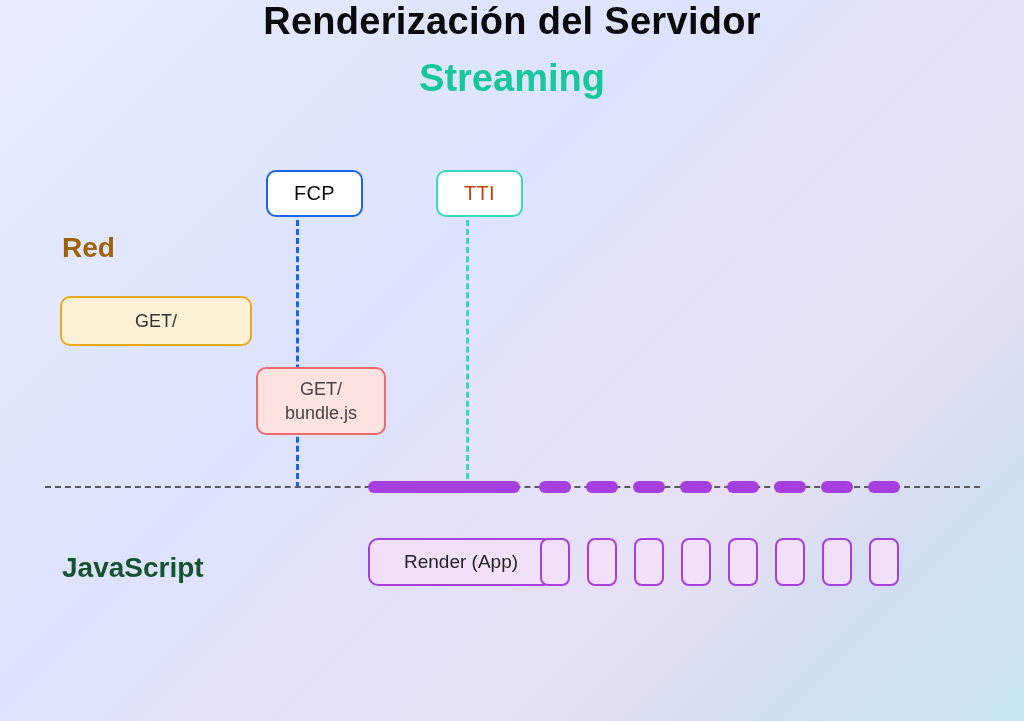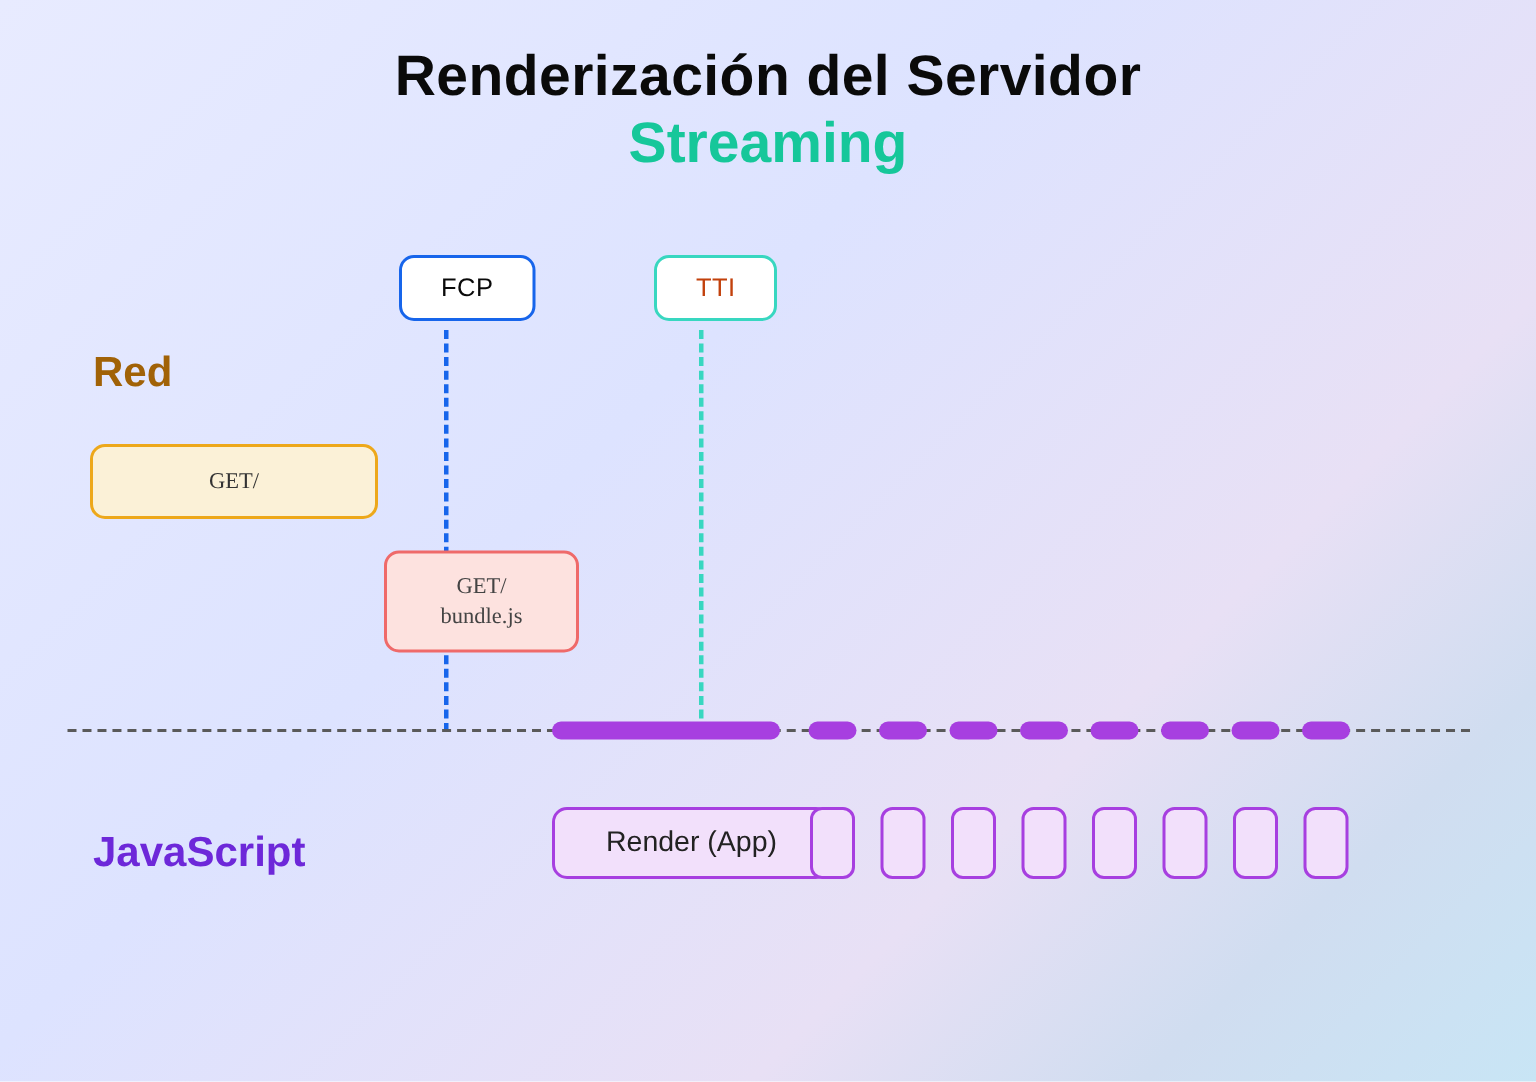--- a/index.html
+++ b/index.html
@@ -6,52 +6,51 @@
   body {
     width: 1024px;
     height: 721px;
     background: linear-gradient(135deg, #e8ebff 0%, #dde3ff 40%, #e8e0f5 70%, #d0ddf0 85%, #c8e5f5 100%);
     font-family: -apple-system, BlinkMacSystemFont, 'Segoe UI', Arial, sans-serif;
     position: relative;
     overflow: hidden;
   }
   .title-block {
     text-align: center;
-    padding-top: 30px;
   }
   .title { font-size: 38px; font-weight: 800; color: #0a0a0a; letter-spacing: 0.3px; }
-  .subtitle { font-size: 38px; font-weight: 700; color: #16c79a; margin-top: 2px; }
+  .subtitle { font-size: 38px; font-weight: 700; color: #16c79a; margin-top: 14px; }
 
   .section-label {
     position: absolute;
     font-size: 28px;
     font-weight: 700;
   }
   .label-red { color: #a16207; left: 62px; top: 232px; }
-  .label-js { color: #6d28d9; left: 62px; top: 552px; }
+  .label-js { color: #14532d; left: 62px; top: 552px; }
 
   .badge {
     position: absolute;
     border-radius: 10px;
     padding: 10px 26px;
-    font-size: 17px;
+    font-size: 20px;
     font-weight: 500;
     background: #fff;
     border: 2.5px solid;
     letter-spacing: 0.3px;
   }
   .badge-fcp { left: 266px; top: 170px; border-color: #1765eb; color: #0a0a0a; }
   .badge-tti { left: 436px; top: 170px; border-color: #38d7c0; color: #c2410c; }
 
   .netblock {
     position: absolute;
     border-radius: 10px;
     border: 2.5px solid;
-    font-family: Liberation Serif, serif;
-    font-size: 15px;
+    font-family: Liberation Sans, sans-serif;
+    font-size: 18px;
     text-align: center;
     display: flex;
     align-items: center;
     justify-content: center;
     line-height: 1.35;
   }
   .get-root {
     left: 60px; top: 296px; width: 192px; height: 50px;
     border-color: #eda81b; background: #fbf1d7; color: #333;
   }

